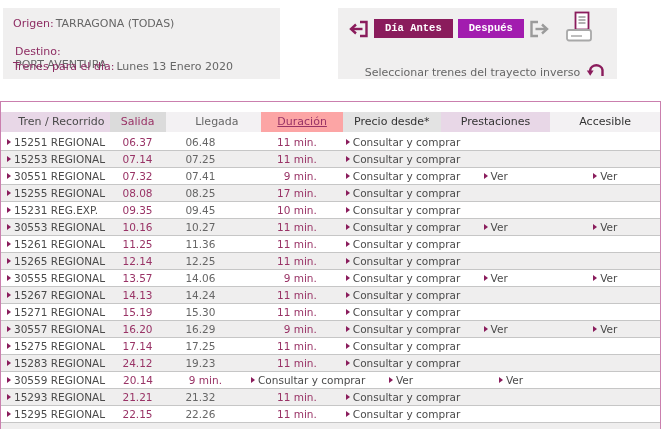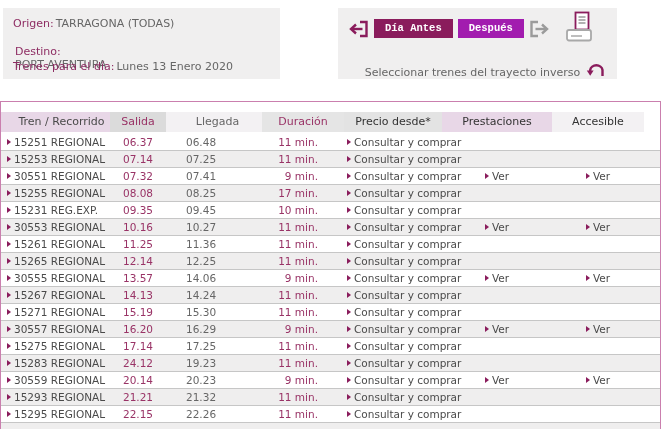--- a/index.html
+++ b/index.html
@@ -29,34 +29,34 @@
   .icon-btn { background:none; border:none; padding:0; cursor:pointer; line-height:0; }
   .print-btn { position:absolute; top:3px; right:23px; }
   .reverse-row { position:absolute; left:0; right:8px; top:54px; display:flex; justify-content:center; align-items:center; gap:6px; color:#666; cursor:pointer;padding-left:24px; }
 
   .grid { position:absolute; left:0; top:101px; width:661px; background:#fff;
           border:1px solid #ca7fae; border-bottom:none; }
   .grid-pad { height:10px; background:#fff; }
   .thead { display:flex; height:20px; line-height:20px; color:#333; text-align:center; margin-bottom:2px; }
   .th { white-space:nowrap; overflow:hidden; }
   .h1 { background:#e8d7e7; } .h2 { background:#dbdbdb; } .h3 { background:#f3f1f3; }
-  .h4 { background:#e5e5e5; } .h5 { background:#e3e3e3; } .h6 { background:#e8d7e7; }
+  .h4 { background:#fca5a5;text-decoration:underline; } .h5 { background:#e3e3e3; } .h6 { background:#e8d7e7; }
   .h7 { background:#f3f1f3; }
 
   .tr { display:flex; height:17px; line-height:16px; border-bottom:1px solid #c6c6c6;
         background:#fff; font-size:10.5px; }
   .tr.alt { background:#efeeee; }
   .td { white-space:nowrap; }
   .c1 { width:109px; padding-left:6px; text-align:left; color:#4a4a4a; }
   .c2 { width:56px;  text-align:center; color:#993366; }
   .c3 { width:96px;  padding-left:20px; color:#666; }
   .c4 { width:82px;  text-align:right; padding-right:26px; color:#993366; }
   .c5 { width:98px;  padding-left:3px; }
   .c6 { width:110px; text-align:center; }
-  .c7 { width:92px; text-align:center; }
+  .c7 { width:110px; text-align:center; }
 
   .tri { display:inline-block; width:0; height:0; vertical-align:middle;
          border-left:4px solid #8a1c5c; border-top:3.5px solid transparent;
          border-bottom:3.5px solid transparent; margin:-2px 3px 0 0; }
   .link { color:#4a4a4a; cursor:pointer; }
   .grid-bottom { height:6px; background:#efeeee; }
 </style>
 </head>
 <body>
 
@@ -369,21 +369,20 @@
     </div>
     <div class="td c7">
       
     </div>
   </div>
       <div class="tr">
     <div class="td c1 link">
       <span class="tri"></span><span>30559 REGIONAL</span>
     </div>
     <div class="td c2">20.14</div>
-    <div class="td c3">20.23</div>
     <div class="td c4">9 min.</div>
     <div class="td c5">
       <span class="link"><span class="tri"></span><span>Consultar y comprar</span></span>
     </div>
     <div class="td c6">
       <span class="link"><span class="tri"></span><span>Ver</span></span>
     </div>
     <div class="td c7">
       <span class="link"><span class="tri"></span><span>Ver</span></span>
     </div>

